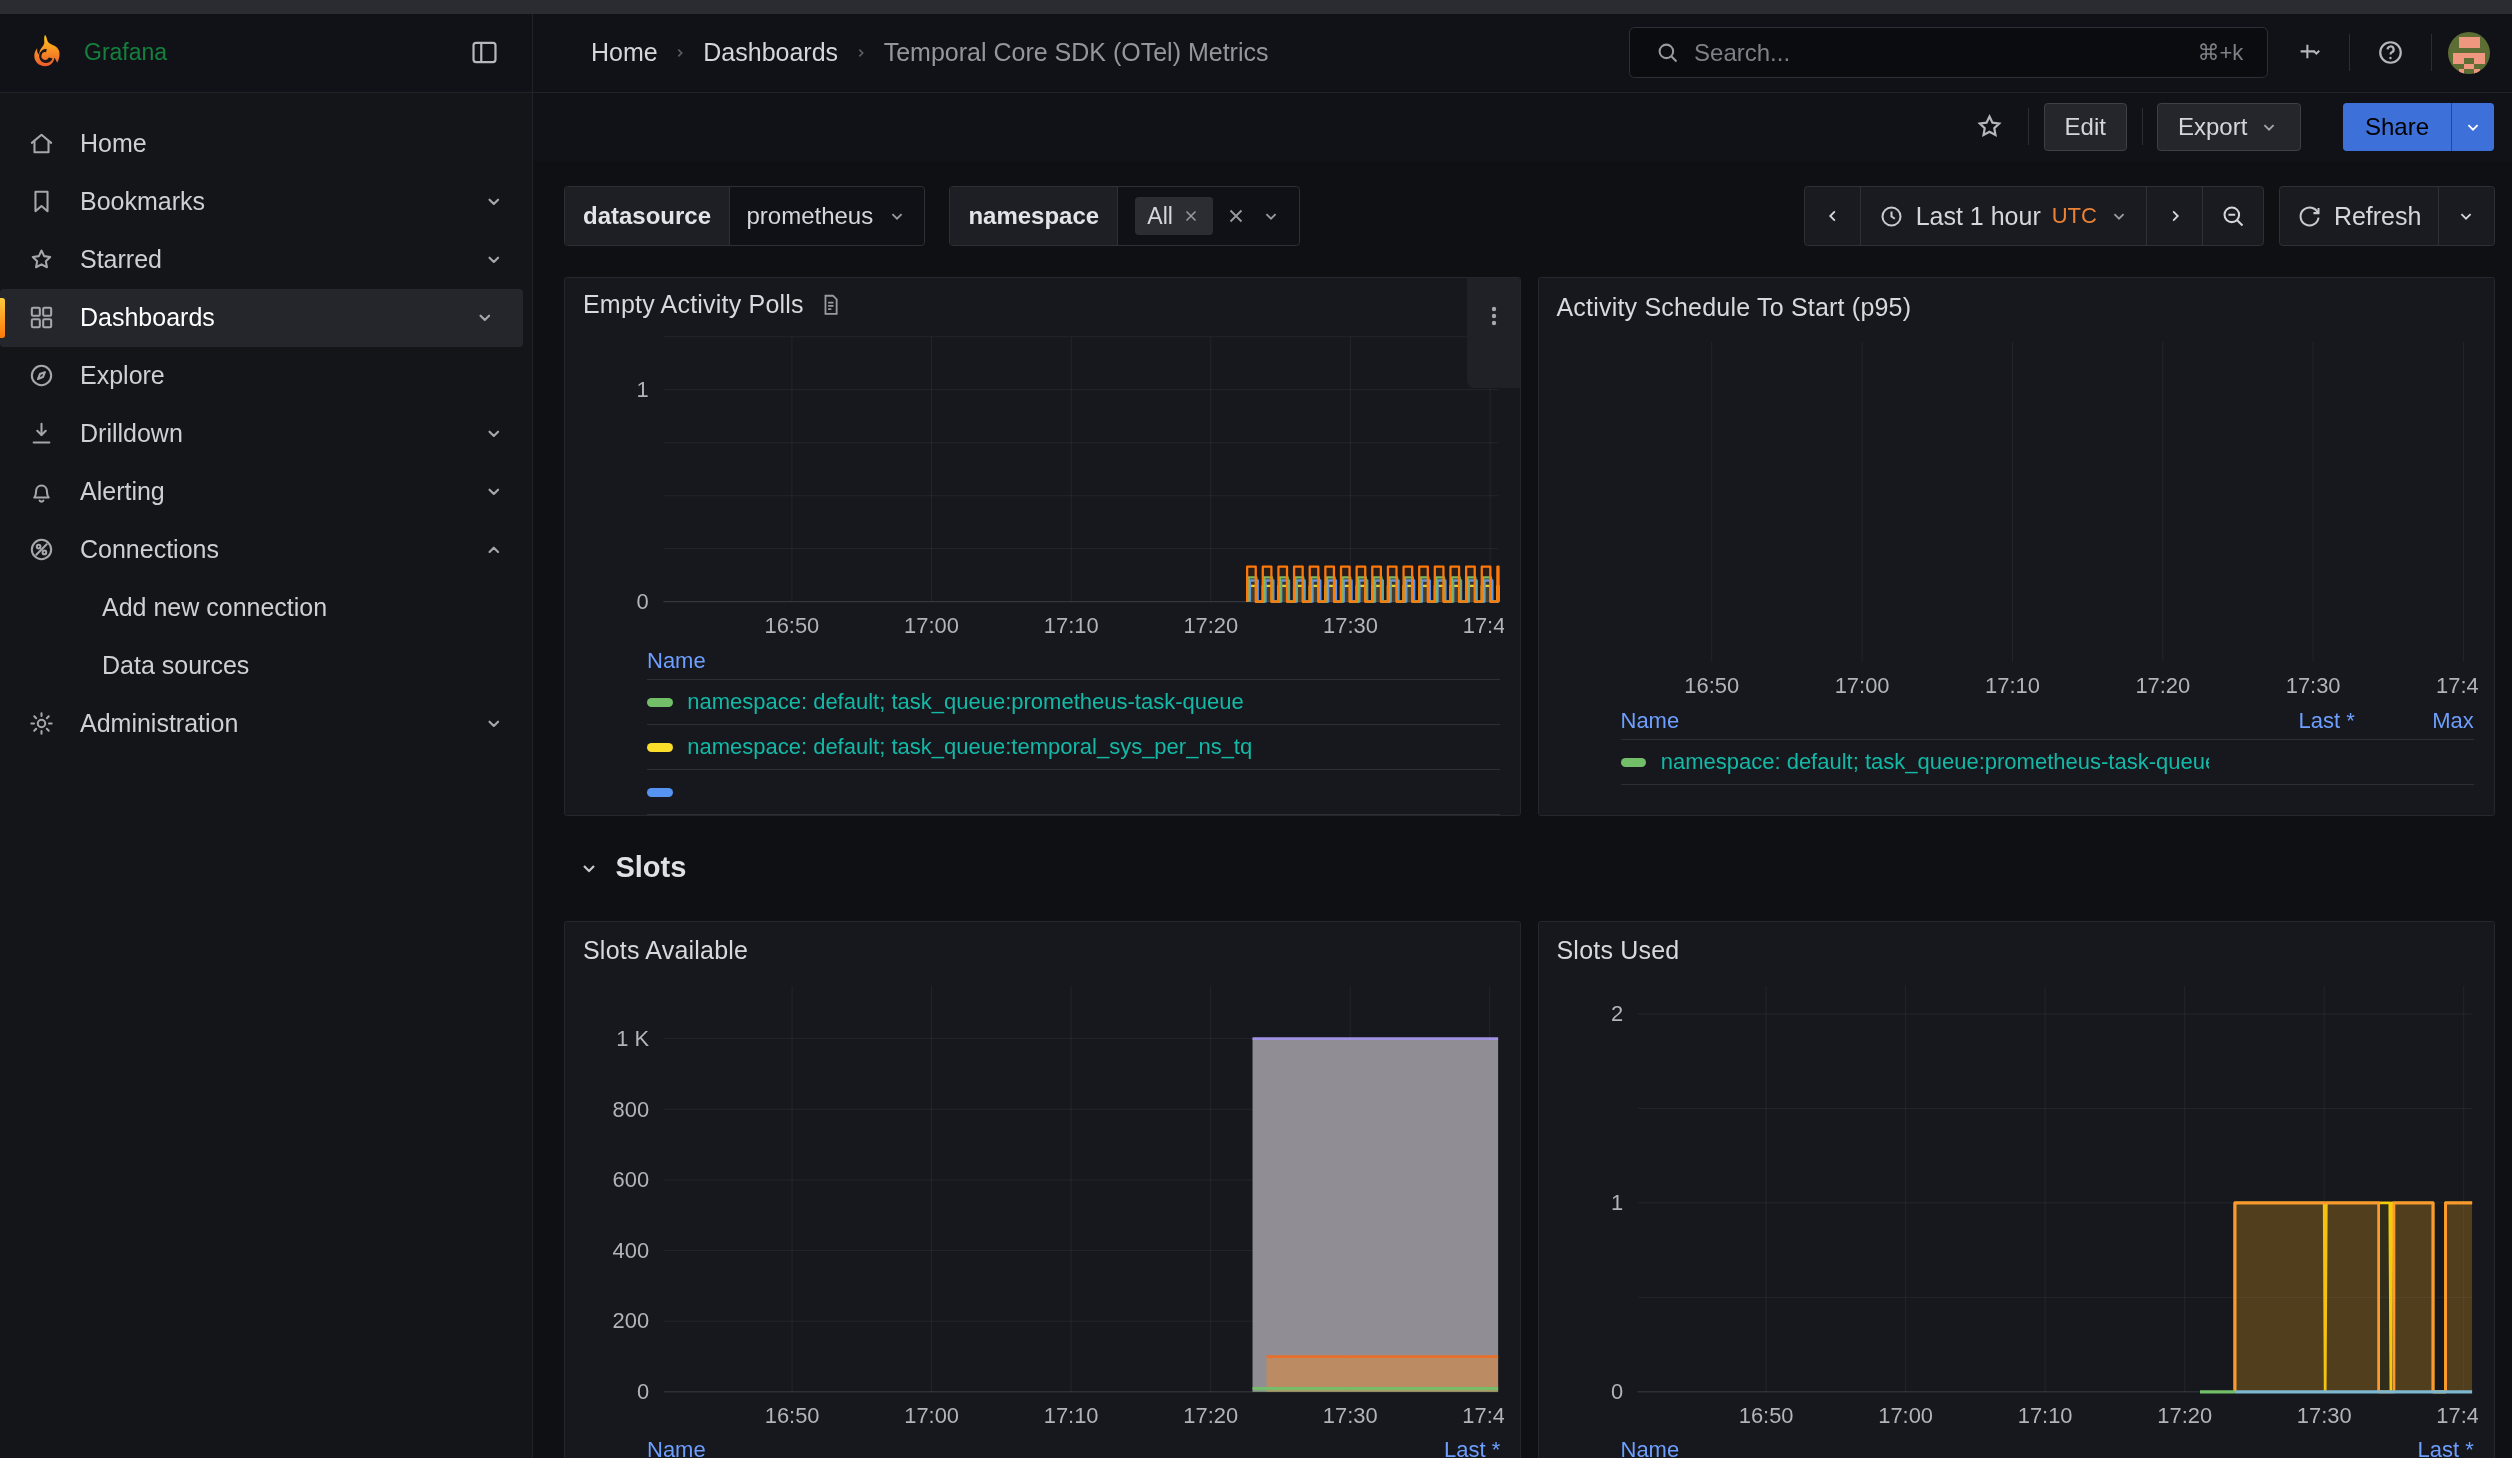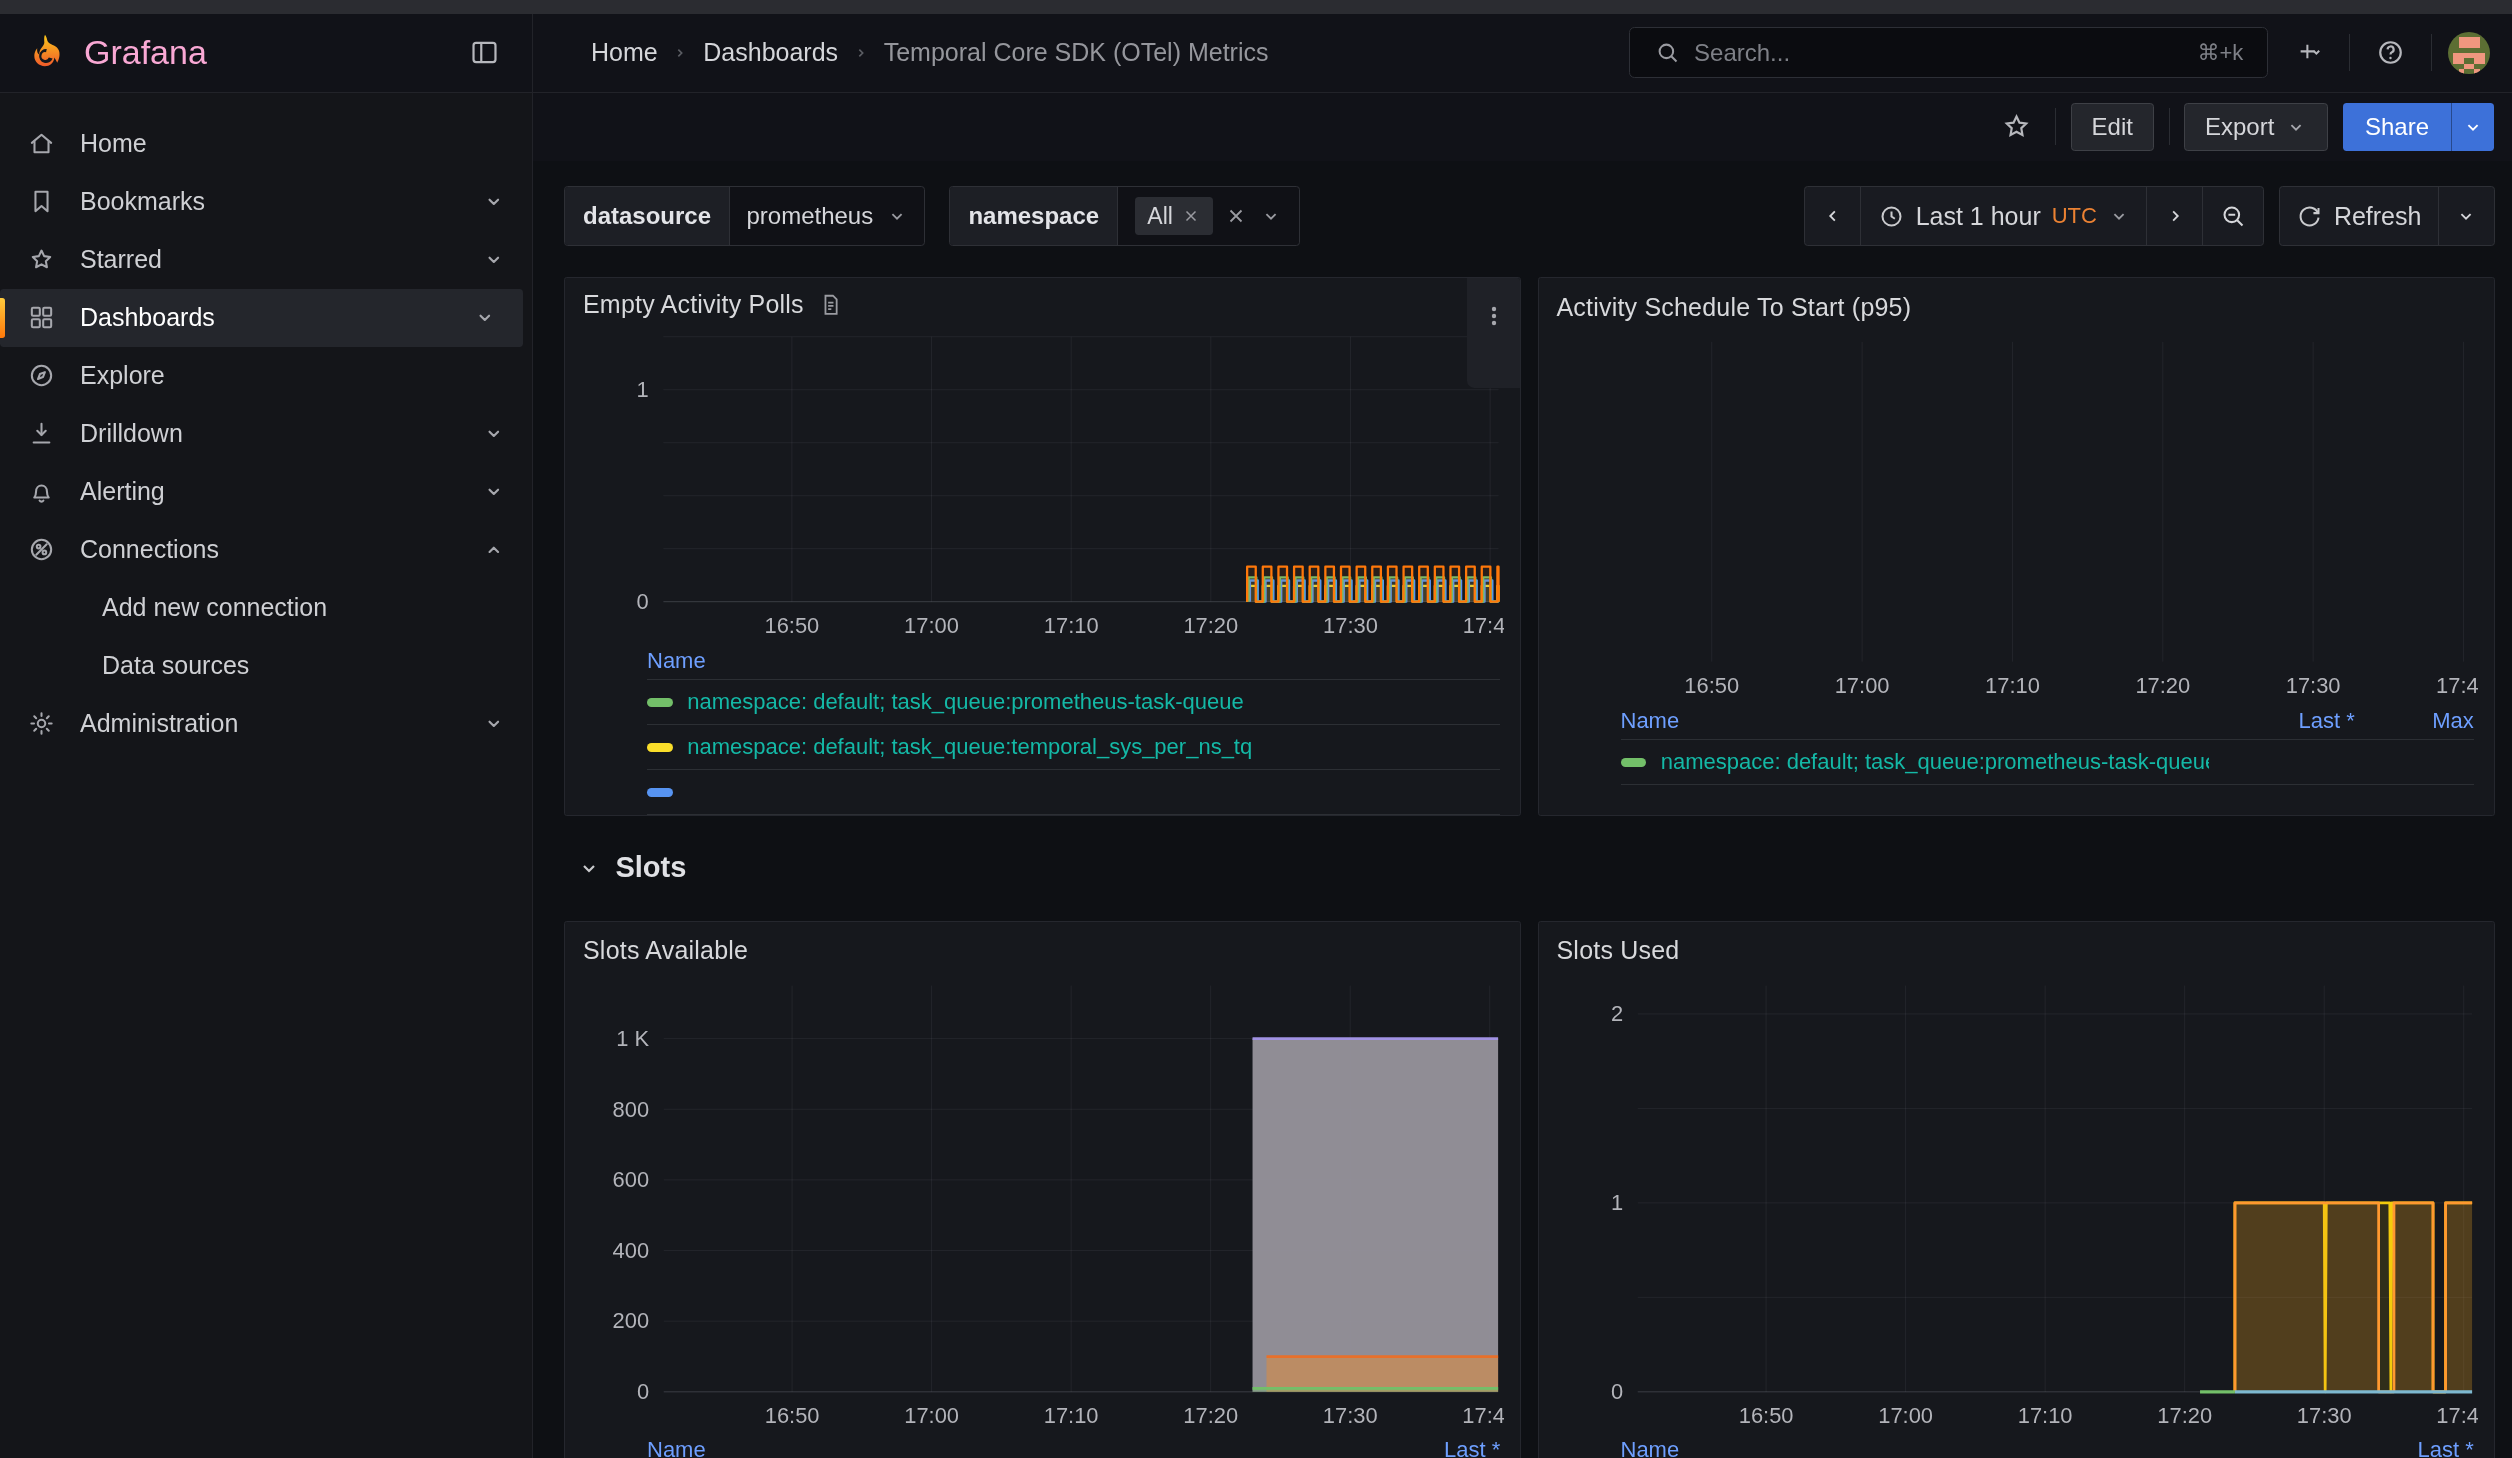--- a/index.html
+++ b/index.html
@@ -2,21 +2,21 @@
 <html style="font-size:14.6px"><head>
 <meta charset="utf-8">
 <style>
   html,body{margin:0;padding:0;background:#0a0b0e;}
   #app{position:relative;width:2512px;height:1458px;overflow:hidden;background:#0e1014;
        font-family:"Liberation Sans",sans-serif;color:#d5d6da;-webkit-font-smoothing:antialiased;}
   .topstrip{height:13.7px;background:#2b2c31;}
   
   .navbar{height:78px;display:flex;align-items:stretch;background:#111218;border-bottom:0.9px solid #222329;}
   .brand-zone{width:533px;display:flex;align-items:center;padding:0 24px;box-sizing:border-box;border-right:0.9px solid #222329;}
-  .brand-name{font-size:34px;color:#f9a8d4;margin-left:18px;}
+  .brand-name{font-size:23px;color:#15803d;margin-left:18px;}
   .brand-spacer{flex:1;}
   .icon-btn{display:flex;align-items:center;justify-content:center;width:48px;height:48px;border-radius:5.5px;color:#b6b7bc;}
   .crumbs{display:flex;align-items:center;gap:12.8px;padding-left:58px;font-size:25px;}
   .crumb{color:#d5d6da;}
   .crumb.current{color:#95969c;}
   .crumb-sep{color:#5b5d63;display:flex;align-items:center;}
   .nav-right{margin-left:auto;display:flex;align-items:center;gap:16.4px;padding-right:22px;}
   .searchbox{width:639px;height:51px;background:#0b0c10;border:0.9px solid #2d2f36;border-radius:5.5px;
              display:flex;align-items:center;padding:0 24px;box-sizing:border-box;gap:12.8px;}
   .search-ph{color:#7e8087;font-size:24px;flex:1;}
@@ -33,21 +33,21 @@
   .side-item.active{background:#24262c;border-radius:3.7px;margin-right:9px;}
   .side-item.active .s-label{color:#ffffff;}
   .side-item.active::before{content:"";position:absolute;left:0;top:9px;bottom:9px;width:4.6px;border-radius:0 2.7px 2.7px 0;
       background:linear-gradient(#ffcb3d,#ff780a);}
   .side-item.child{padding-left:80px;}
   .main{flex:1;display:flex;flex-direction:column;min-width:0;}
   .db-toolbar{height:68px;display:flex;align-items:center;justify-content:flex-end;gap:14.6px;background:#111218;padding-right:18px;}
   .btn{height:48px;display:flex;align-items:center;gap:11px;padding:0 20px;border-radius:3.7px;font-size:24px;color:#d5d6da;
        background:#24262c;border:0.9px solid #3e4046;box-sizing:border-box;}
   .btn .b-chev{color:#a6a7ad;display:flex;}
-  .btn-share{display:flex;height:48px;border-radius:3.7px;overflow:hidden;background:#3d71d9;color:#ffffff;}
+  .btn-share{display:flex;height:48px;border-radius:3.7px;overflow:hidden;background:#3d71d9;color:#000000;margin-left:27px;}
   .btn-share .sh-main{display:flex;align-items:center;padding:0 22px;font-size:24px;font-weight:500;}
   .btn-share .sh-chev{display:flex;align-items:center;justify-content:center;width:42px;border-left:0.9px solid rgba(0,0,0,.35);}
   
   .canvas{flex:1;background:#0e1014;padding:25.6px 17.4px 0 31px;box-sizing:border-box;overflow:hidden;}
   .filter-row{display:flex;align-items:center;}
   .var-group{display:flex;height:58px;border:0.9px solid #2e3036;border-radius:3.7px;overflow:hidden;background:#101116;}
   .var-label{display:flex;align-items:center;padding:0 18px;background:#1d1f25;font-size:24px;color:#e3e4e8;font-weight:700;}
   .var-value{display:flex;align-items:center;gap:12.8px;padding:0 16.4px;font-size:24px;color:#d5d6da;border-left:0.9px solid #2e3036;}
   .chip{display:flex;align-items:center;gap:9px;background:#2b2d33;border-radius:3.7px;height:38px;padding:0 12.8px;font-size:23px;}
   .chip .x, .muted-ic{color:#9a9ba1;display:flex;}

